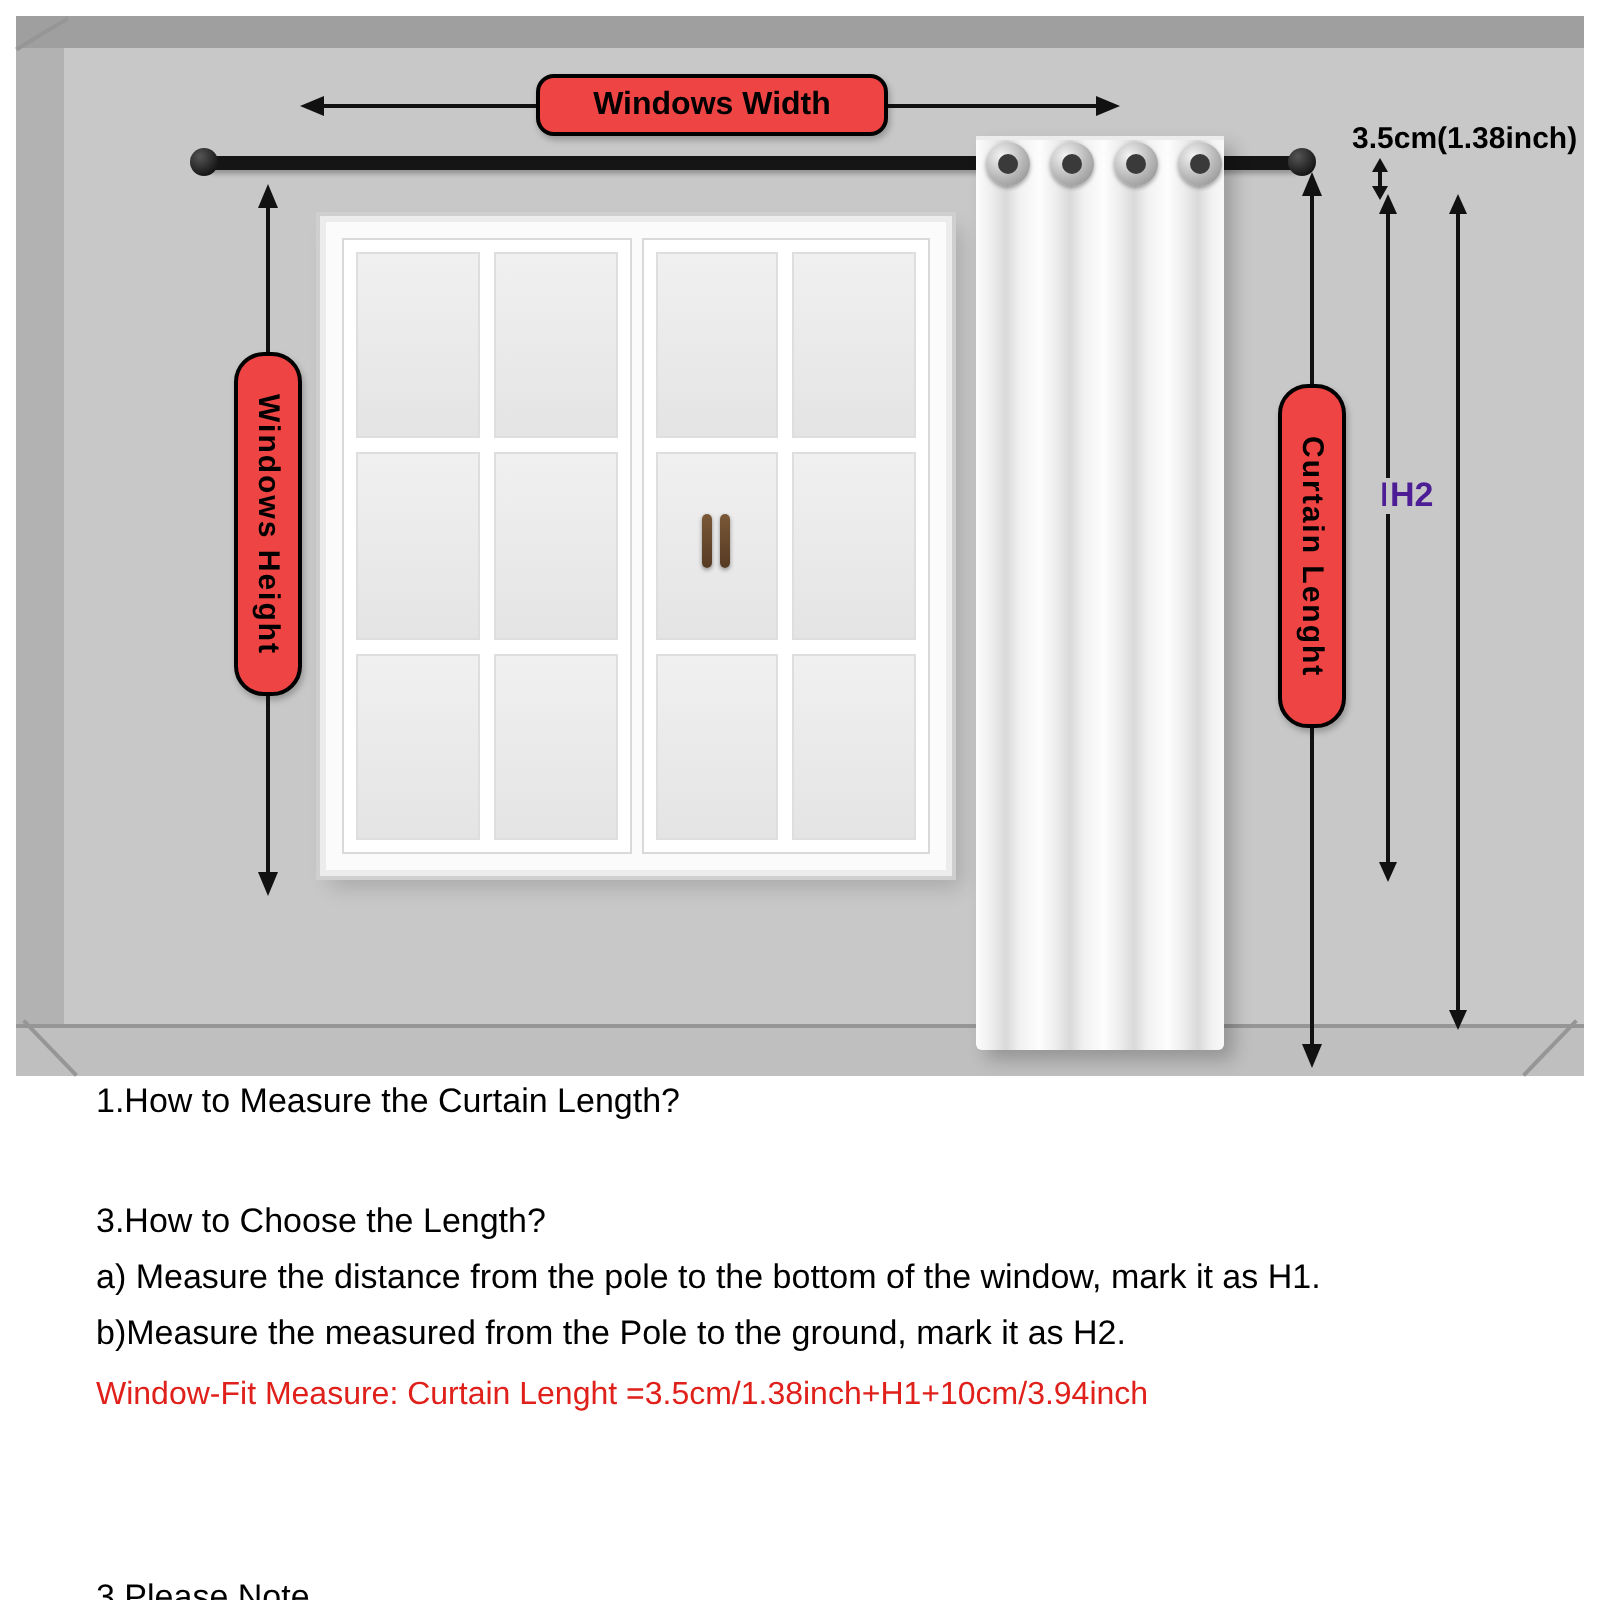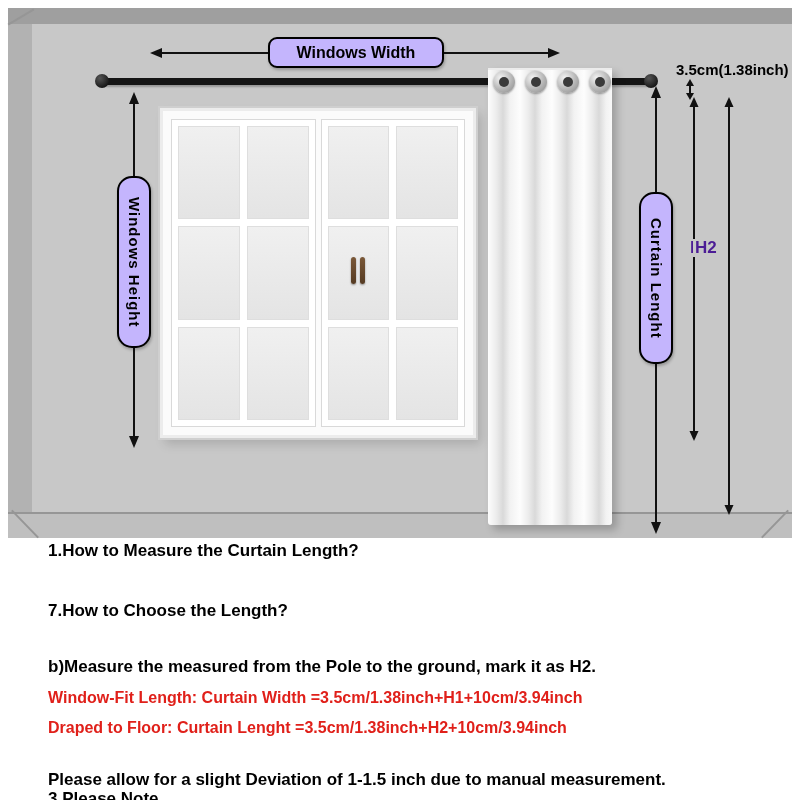--- a/index.html
+++ b/index.html
@@ -35,37 +35,37 @@
   .finial-r{left:644px;top:74px}
   .curtain{left:488px;top:68px;width:124px;height:457px;border-top:2px solid #ececec;border-radius:0 0 3px 3px;
            background:repeating-linear-gradient(90deg,#fdfdfd 0px,#ededed 8px,#d9d9d9 15px,#f2f2f2 22px,#fdfdfd 32px);
            box-shadow:5px 5px 9px rgba(0,0,0,.22)}
   .grommet{position:absolute;width:22px;height:22px;border-radius:50%;top:71px;
            background:radial-gradient(circle at 35% 32%,#f4f4f4,#b5b5b5 55%,#868686);box-shadow:0 1px 2px rgba(0,0,0,.35)}
   .grommet::after{content:"";position:absolute;left:6px;top:6px;width:10px;height:10px;border-radius:50%;background:#3a3a3a}
   .g1{left:493px}.g2{left:525px}.g3{left:557px}.g4{left:589px}
 
   
-  .pill{position:absolute;background:#c4b5fd;border:2px solid #000;display:flex;align-items:center;justify-content:center;
+  .pill{position:absolute;background:#ef4444;border:2px solid #000;display:flex;align-items:center;justify-content:center;
         font-weight:700;color:#000;box-shadow:1px 2px 3px rgba(0,0,0,.25)}
   .pill-width{left:268px;top:37px;width:176px;height:31px;font-size:16px;border-radius:9px}
   .pill-height{left:117px;top:176px;width:34px;height:172px;font-size:15px;border-radius:15px}
   .pill-length{left:639px;top:192px;width:34px;height:172px;font-size:15px;border-radius:15px}
   .vtext{writing-mode:vertical-rl;text-orientation:mixed;letter-spacing:1px;white-space:nowrap}
   .gap-label{left:676px;top:61px;font-size:15px;font-weight:700;color:#000;white-space:nowrap}
   .gap-val{}
   .hlab{position:absolute;font-size:17px;font-weight:700;color:#4c1d95;background:var(--wall,#c8c8c8);padding:0 2px;line-height:18px}
   .hlab-1{left:688px;top:239px}
   .hlab-2{left:693px;top:239px}
   svg.arrow{position:absolute;overflow:visible}
   svg.arrow line{stroke:#111;stroke-width:2}
   svg.arrow polygon{fill:#111}
 
   
-  .ins{position:absolute;left:48px;font-weight:700;font-size:17px;line-height:1.2;color:#000;white-space:nowrap}
+  .ins{position:absolute;left:48px;font-weight:400;font-size:17px;line-height:1.2;color:#000;white-space:nowrap}
   .ins.red{color:var(--accent-red,#e0201a);font-size:16px}
   .i1{top:541px}.i2{top:569px}.i3{top:601px}.i4{top:629px}.i5{top:657px}
   .i6{top:688px}.i7{top:718px}.i8{top:789px}.i9{top:770px}
 </style>
 </head>
 <body>
 
 <div class="stage">
 
   <div class="abs wall"></div>
@@ -146,20 +146,19 @@
   <div class="pill pill-width">Windows Width</div>
   <div class="pill pill-height vtext">Windows Height</div>
   <div class="pill pill-length vtext">Curtain Lenght</div>
 
   <div class="abs gap-label"><span class="gap-val">3.5cm</span><span>(1.38inch)</span></div>
 
   <div class="hlab hlab-1">H1</div>
   <div class="hlab hlab-2">H2</div>
 
   <div class="ins i1">1.How to Measure the Curtain Length?</div>
-  <div class="ins i3">7.How to Choose the Length?</div>
+  <div class="ins i3">3.How to Choose the Length?</div>
+  <div class="ins i4">a) Measure the distance from the pole to the bottom of the window, mark it as H1.</div>
   <div class="ins i5">b)Measure the measured from the Pole to the ground, mark it as H2.</div>
-  <div class="ins red i6">Window-Fit Length: Curtain Width =3.5cm/1.38inch+H1+10cm/3.94inch</div>
-  <div class="ins red i7">Draped to Floor: Curtain Lenght =3.5cm/1.38inch+H2+10cm/3.94inch</div>
+  <div class="ins red i6">Window-Fit Measure: Curtain Lenght =3.5cm/1.38inch+H1+10cm/3.94inch</div>
   <div class="ins i8">3.Please Note</div>
-  <div class="ins i9">Please allow for a slight Deviation of 1-1.5 inch due to manual measurement.</div>
 
 </div>
 
 </body></html>

